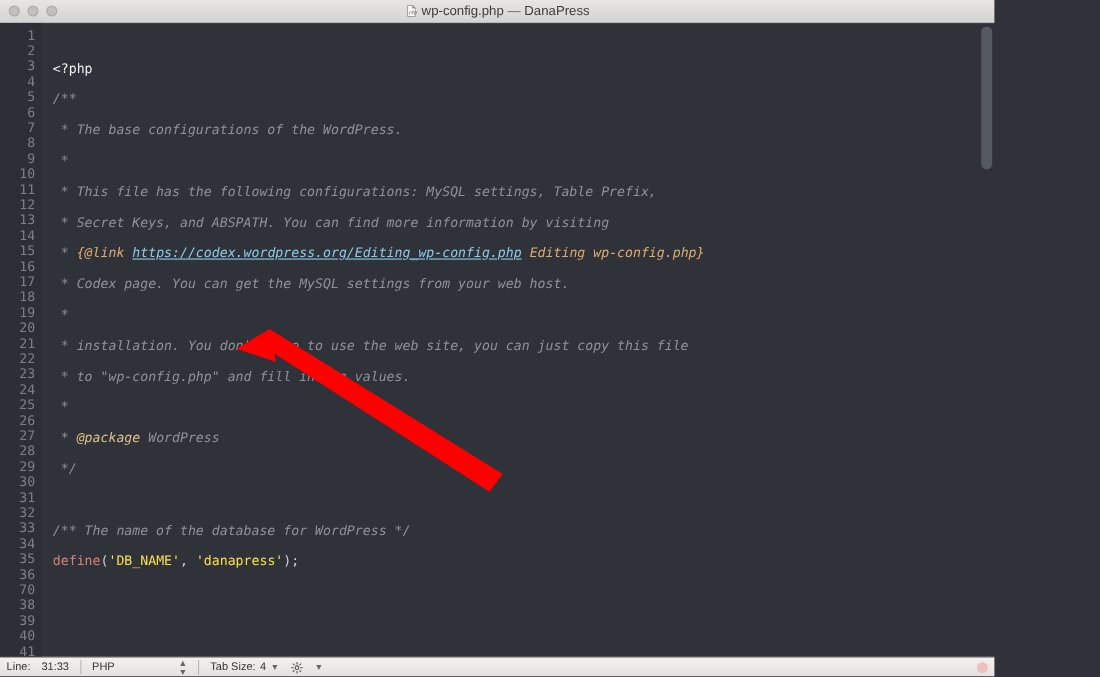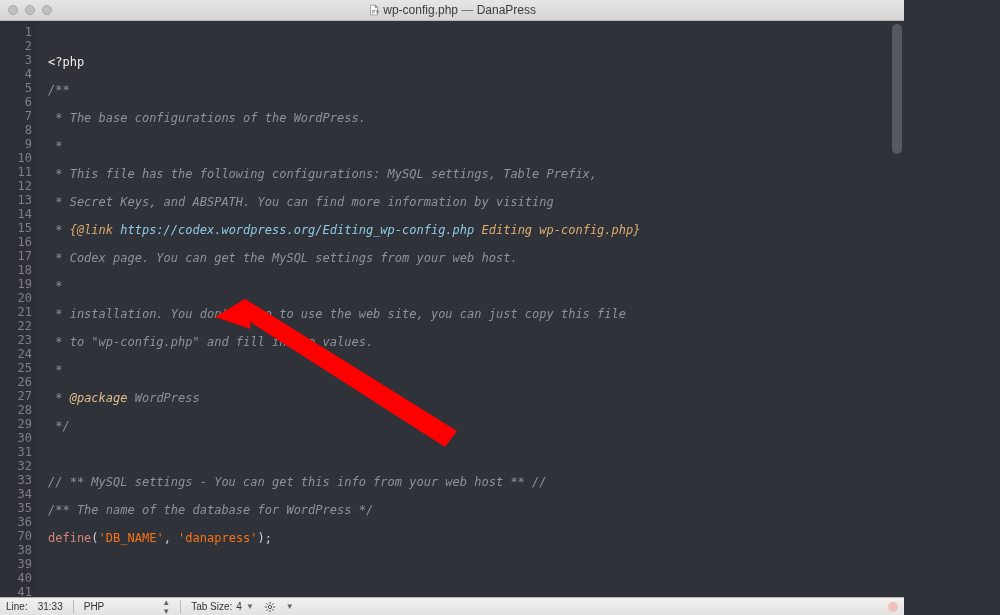--- a/index.html
+++ b/index.html
@@ -81,24 +81,24 @@
     color: #c6c7c9;
     padding: 20px 0 0 10px;
     white-space: pre;
   }
   .code .row {
     height: 14px;
     display: block;
   }
   .tok-start { color: #f0f0f0; }
   .tok-comment { color: #8f9296; font-style: italic; }
-  .tok-link { color: #8ecbe6; font-style: italic; }
+  .tok-link { color: #8ecbe6; text-decoration: underline; font-style: italic; }
   .tok-tag { color: #e0ac6e; font-style: italic; }
   .tok-kw { color: #d48579; }
-  .tok-str { color: #f97316; margin-top: 40px; }
+  .tok-str { color: #fde047; margin-top: 40px; }
   .tok-pkg { color: #e2c08d; font-style: italic; }
   .tok-punct { color: #cfd0d2; }
 
   .scrollbar-v {
     position: absolute;
     right: 2px;
     top: 3px;
     width: 10px;
     height: 130px;
     background: #555961;
@@ -221,21 +221,20 @@
 <span class="row"><span class="tok-comment"> * Secret Keys, and ABSPATH. You can find more information by visiting</span></span>
 <span class="row"><span class="tok-comment"> * </span><span class="tok-tag">{@link </span><span class="tok-link">https://codex.wordpress.org/Editing_wp-config.php</span><span class="tok-tag"> Editing wp-config.php}</span></span>
 <span class="row"><span class="tok-comment"> * Codex page. You can get the MySQL settings from your web host.</span></span>
 <span class="row"><span class="tok-comment"> *</span></span>
 <span class="row"><span class="tok-comment"> * installation. You don't have to use the web site, you can just copy this file</span></span>
 <span class="row"><span class="tok-comment"> * to "wp-config.php" and fill in the values.</span></span>
 <span class="row"><span class="tok-comment"> *</span></span>
 <span class="row"><span class="tok-comment"> * </span><span class="tok-pkg">@package</span><span class="tok-comment"> WordPress</span></span>
 <span class="row"><span class="tok-comment"> */</span></span>
 <span class="row"></span>
-<span class="row"><span class="tok-comment">// ** MySQL settings - You can get this info from your web host ** //</span></span>
 <span class="row"><span class="tok-comment">/** The name of the database for WordPress */</span></span>
 <span class="row"><span class="tok-kw">define</span><span class="tok-punct">(</span><span class="tok-str">'DB_NAME'</span><span class="tok-punct">, </span><span class="tok-str">'danapress'</span><span class="tok-punct">);</span></span>
 <span class="row"></span>
 
 
 
 
 
 
 

